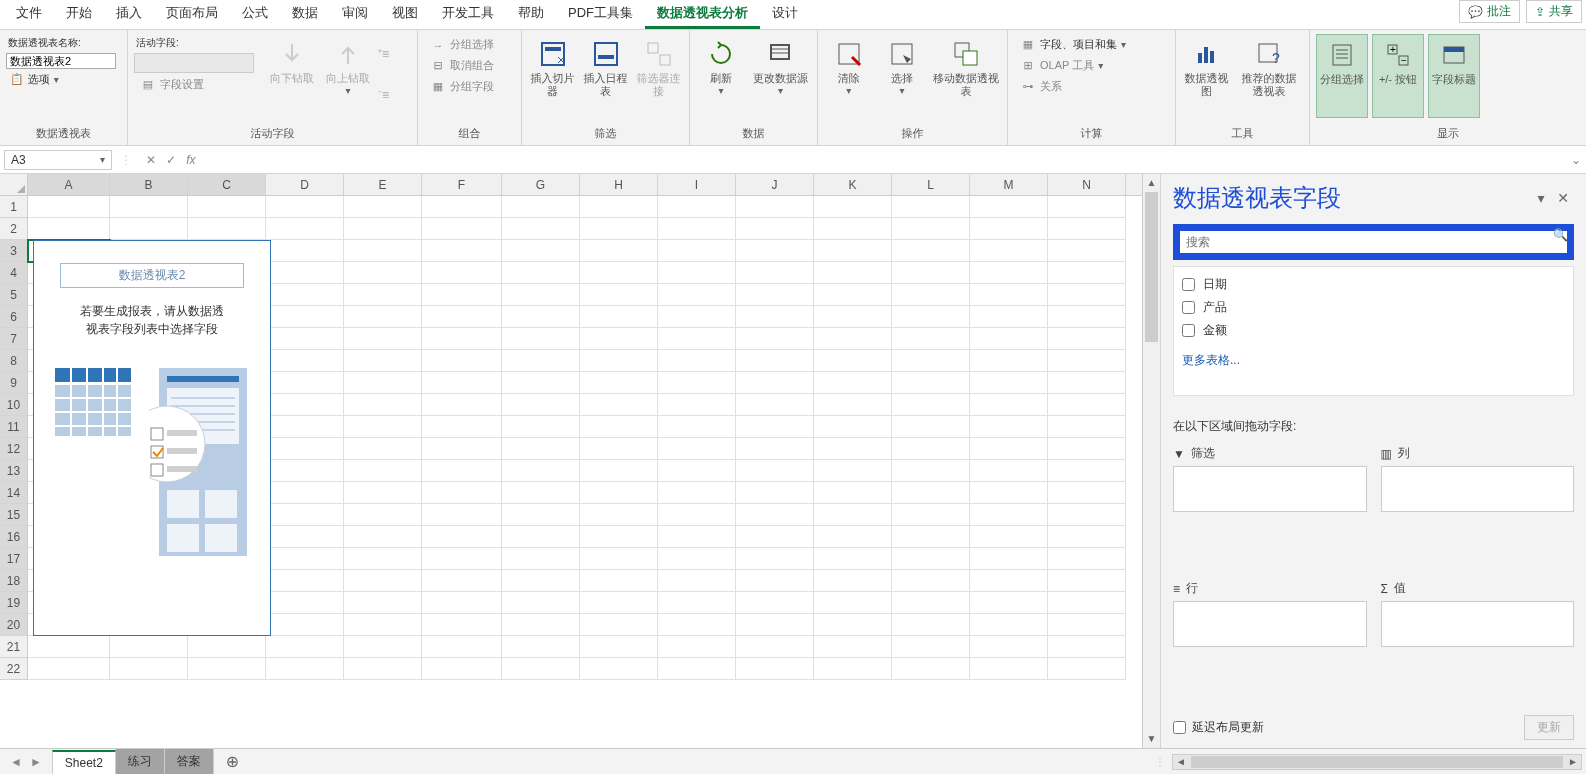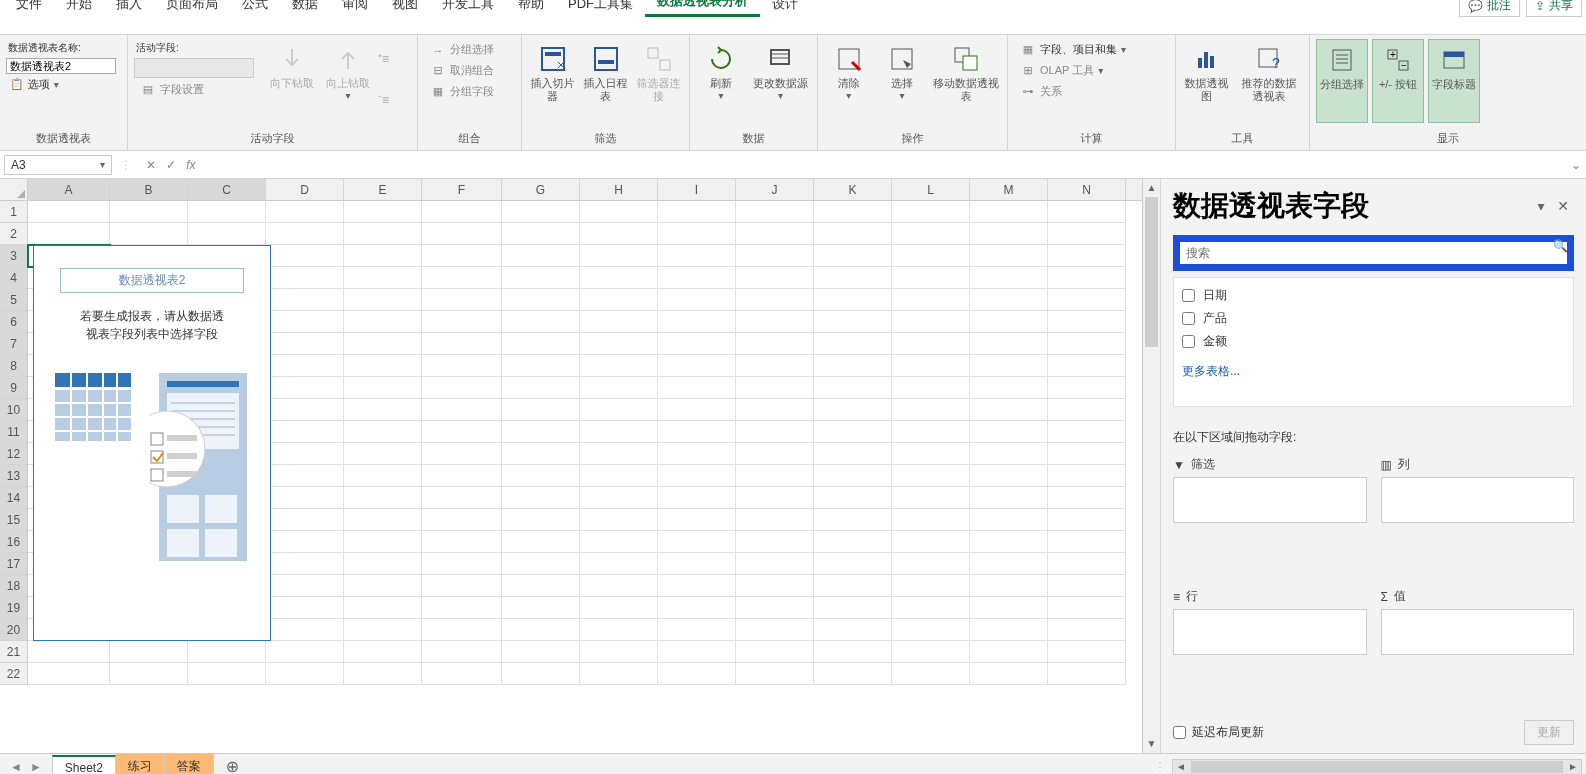--- a/index.html
+++ b/index.html
@@ -1,19 +1,19 @@
 <!DOCTYPE html>
 <html><head>
 <meta charset="utf-8">
 <style>
 * { box-sizing: border-box; margin: 0; padding: 0; font-family: "Microsoft YaHei", "PingFang SC", sans-serif; }
 body { background: #fff; font-size: 12px; color: #333; overflow: hidden; width: 1586px; height: 774px; }
 
 
-.menubar { display: flex; align-items: flex-end; border-bottom: 1px solid #d4d4d4; height: 30px; padding: 17px 4px; background: #fff; }
+.menubar { display: flex; align-items: flex-start; border-bottom: 1px solid #d4d4d4; height: 30px; padding: 0 4px; background: #fff; }
 .menubar .tab { padding: 4px 12px; cursor: pointer; font-size: 13px; }
 .menubar .tab.active { color: #0d7a3e; border-bottom: 3px solid #0d7a3e; font-weight: 600; }
 .menubar .spacer { flex: 1; }
 .menubar .rbtn { display: inline-flex; align-items: center; gap: 4px; border: 1px solid #ccc; padding: 2px 8px; margin-left: 6px; font-size: 12px; color: #0d7a3e; }
 .menubar .rbtn.share { color: #0d7a3e; }
 
 
 .ribbon { display: flex; background: #f3f3f3; border-bottom: 1px solid #d4d4d4; height: 116px; }
 .group { display: flex; flex-direction: column; border-right: 1px solid #d4d4d4; padding: 4px 6px 2px; }
 .group-content { flex: 1; display: flex; align-items: flex-start; gap: 4px; }
@@ -68,21 +68,21 @@
 
 
 .vscroll { width:18px; background:#f0f0f0; border-left:1px solid #ccc; display:flex; flex-direction:column; }
 .vscroll .arr { height:18px; text-align:center; line-height:18px; color:#666; font-size:10px; }
 .vscroll .track { flex:1; position:relative; }
 .vscroll .thumb { position:absolute; top:0; left:2px; right:2px; height:150px; background:#cdcdcd; }
 
 
 .sidebar { width:426px; background:#f3f3f3; border-left:1px solid #d4d4d4; display:flex; flex-direction:column; padding:8px 12px; }
 .sb-title { display:flex; align-items:center; }
-.sb-title h2 { font-size:28px; color:#000000; font-weight:700; flex:1; }
+.sb-title h2 { font-size:24px; color:#1d4ed8; font-weight:400; flex:1; }
 .sb-title .sbbtn { width:22px; text-align:center; color:#666; font-size:14px; }
 .sb-sub { display:flex; align-items:center; justify-content:space-between; margin-top:14px; }
 .sb-sub-lbl { font-size:12px; }
 .sb-gear { border:1px solid #ccc; padding:2px 6px; font-size:12px; background:#fff; }
 .sb-search { position:relative; margin-top:10px; }
 .sb-search input { width:100%; border:7px solid #1d4ed8; padding:4px 26px 4px 6px; font-size:12px; background:#fff; }
 .sb-search .mag { position:absolute; right:6px; top:4px; color:#888; }
 .sb-fields { background:#fff; border:1px solid #e0e0e0; margin-top:6px; height:130px; padding:6px; }
 .sb-fields label { display:flex; align-items:center; gap:8px; font-size:12px; padding:3px 2px; }
 .sb-more { color:#1a5fb4; font-size:12px; margin-top:10px; padding-left:2px; }
@@ -91,21 +91,21 @@
 .sb-area-head { display:flex; align-items:center; gap:6px; font-size:12px; color:#444; }
 .sb-area { display:flex; flex-direction:column; }
 .sb-area-box { background:#fff; border:1px solid #ccc; height:46px; margin-top:4px; }
 .sb-foot { display:flex; align-items:center; justify-content:space-between; margin-top:10px; }
 .sb-upd { border:1px solid #ccc; padding:3px 12px; color:#aaa; background:#f0f0f0; font-size:12px; }
 
 
 .sheetbar { display:flex; align-items:center; height:26px; border-top:1px solid #ccc; background:#f3f3f3; }
 .sheetbar .nav { display:flex; gap:8px; padding:0 10px; color:#888; font-size:12px; }
 .sheetbar .tabs { display:flex; align-items:flex-end; height:100%; }
-.sheetbar .stab { padding:4px 12px; border-right:1px solid #ccc; font-size:12px; background:#fdba74; }
+.sheetbar .stab { padding:4px 12px; border-right:1px solid #ccc; font-size:12px; background:#a3a3a3; }
 .sheetbar .stab.active { background:#fff; border-top:2px solid #0d7a3e; border-left:1px solid #ccc; }
 .sheetbar .addtab { padding:0 12px; color:#666; font-size:16px; }
 .sheetbar .hsb { flex:1; display:flex; align-items:center; justify-content:flex-end; padding-right:4px; }
 .sheetbar .hsb-track { width:410px; height:16px; background:#e6e6e6; border:1px solid #ccc; display:flex; align-items:center; }
 .sheetbar .hsb-arr { width:16px; text-align:center; font-size:10px; color:#666; }
 .sheetbar .hsb-thumb { flex:1; margin:0 2px; height:12px; background:#cdcdcd; }
 </style>
 </head>
 <body>
 

